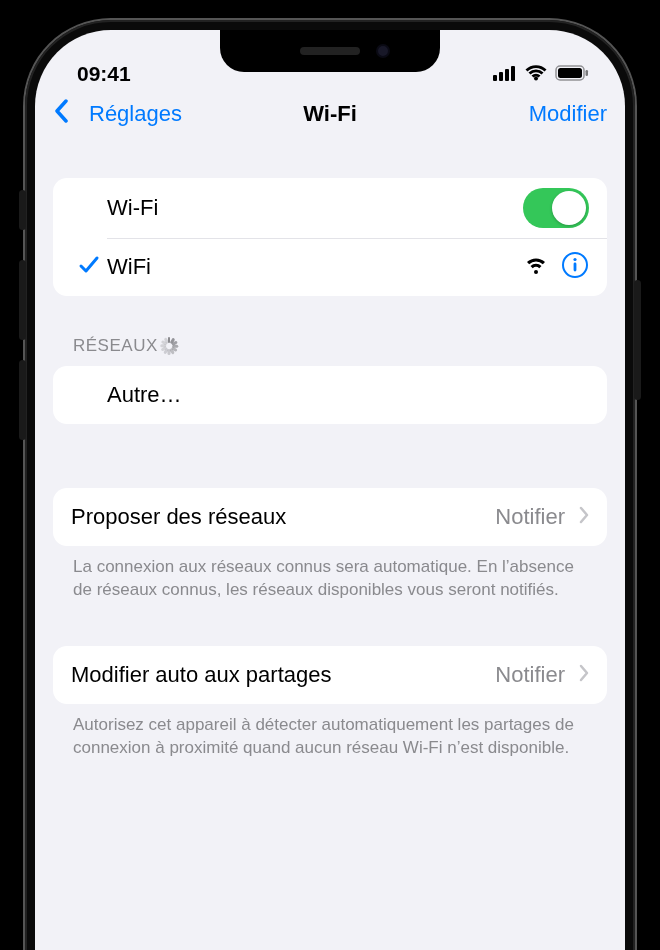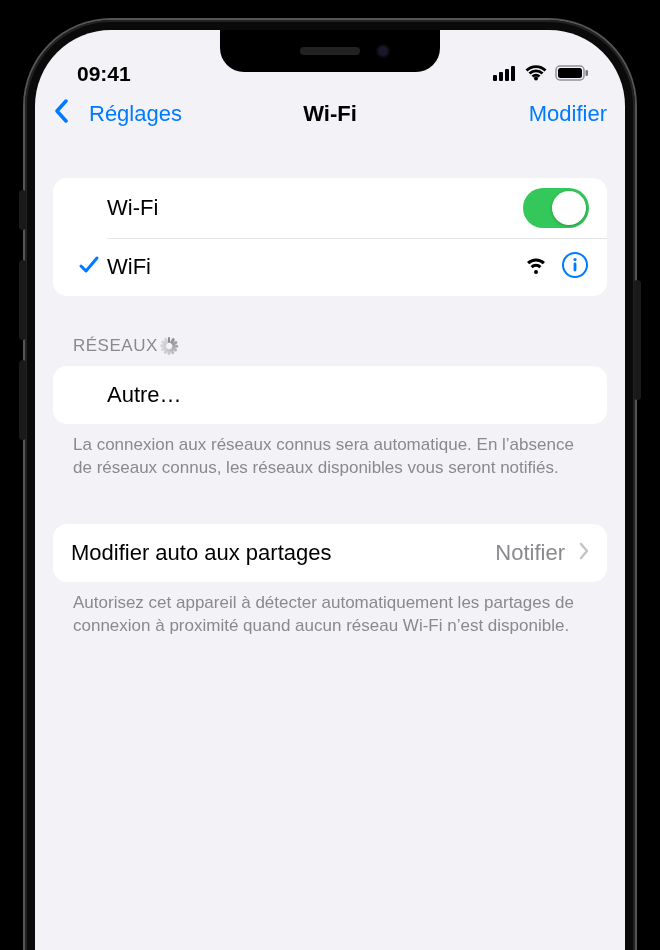--- a/index.html
+++ b/index.html
@@ -287,20 +287,33 @@
         </span>
       </div>
 
       <div class="group tight">
         <div class="row">
           <div class="indent"></div>
           <div class="label">Autre…</div>
         </div>
       </div>
 
+      <div class="group" style="margin-top:64px">
+        <div class="row">
+          <div class="label" style="margin-left:0">Proposer des réseaux</div>
+          <div class="right">
+            <span class="value">Notifier</span>
+            <span>
+              <svg width="10" height="18" viewBox="0 0 10 18">
+                  <path d="M2 2 L8 9 L2 16" stroke="#c5c5c9" stroke-width="2.5" fill="none" stroke-linecap="round" stroke-linejoin="round"></path>
+                </svg>
+            </span>
+          </div>
+        </div>
+      </div>
       <div class="footer-text">La connexion aux réseaux connus sera automatique. En l’absence de réseaux connus, les réseaux disponibles vous seront notifiés.</div>
 
       <div class="group" style="margin-top:44px">
         <div class="row">
           <div class="label" style="margin-left:0">Modifier auto aux partages</div>
           <div class="right">
             <span class="value">Notifier</span>
             <span>
               <svg width="10" height="18" viewBox="0 0 10 18">
                   <path d="M2 2 L8 9 L2 16" stroke="#c5c5c9" stroke-width="2.5" fill="none" stroke-linecap="round" stroke-linejoin="round"></path>

